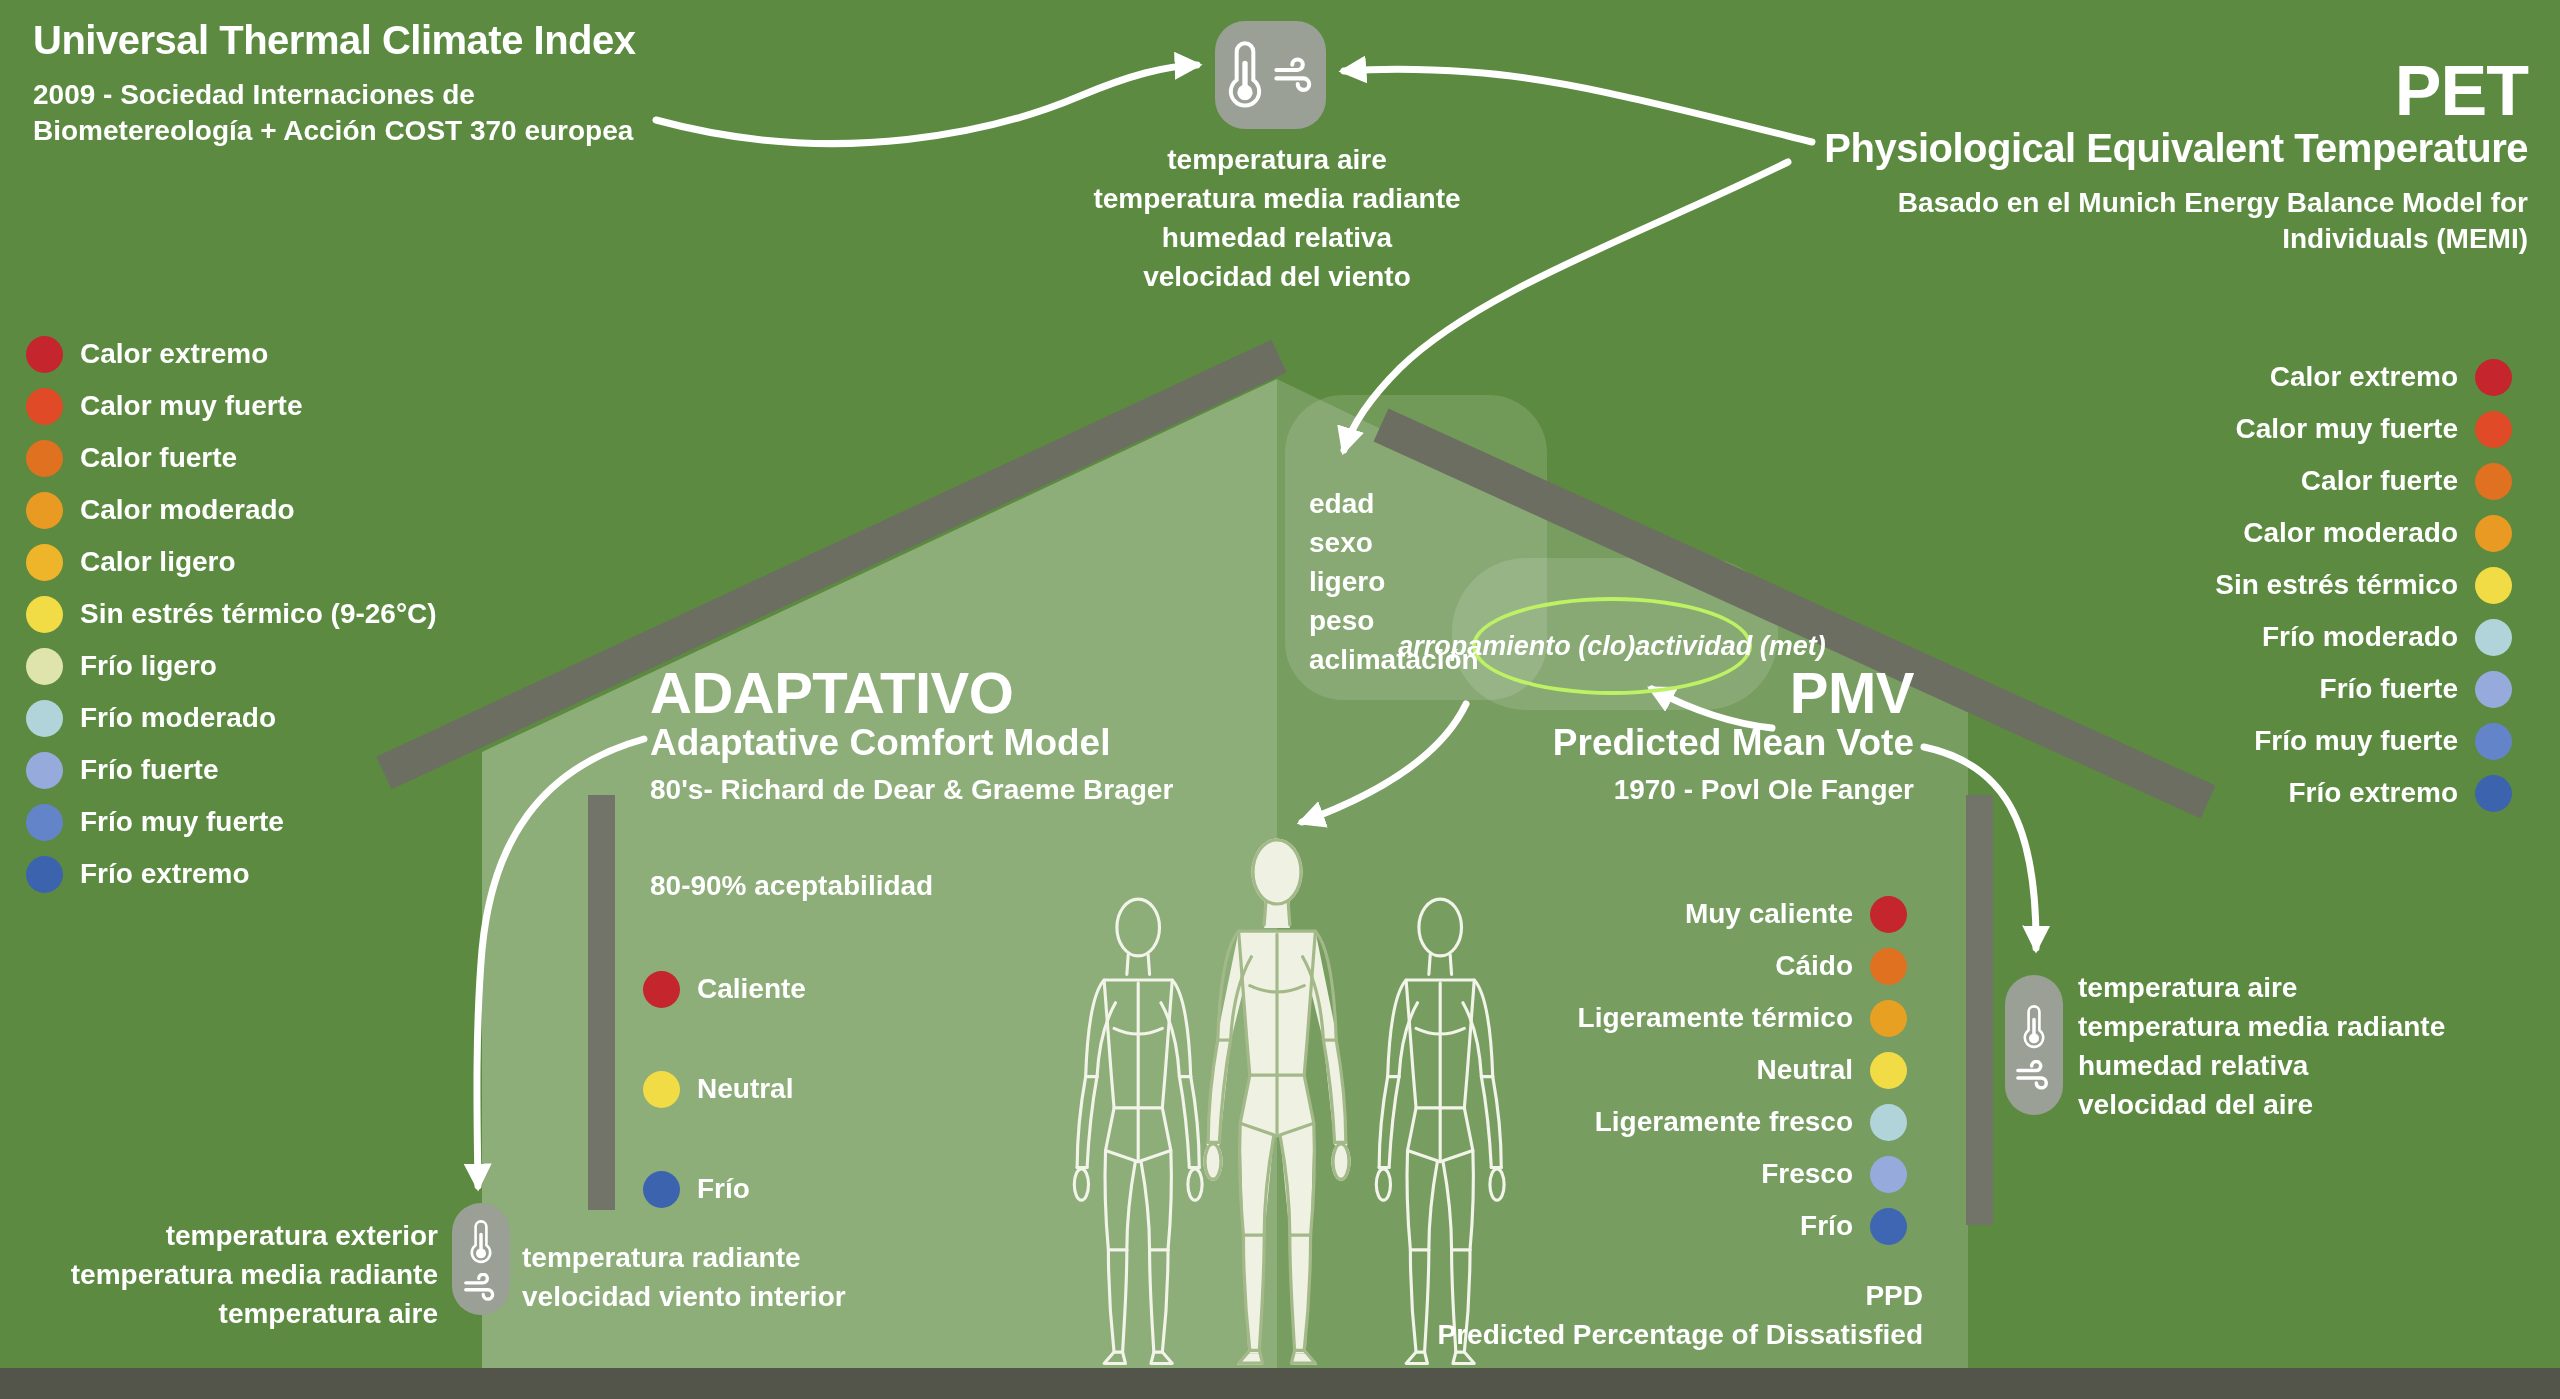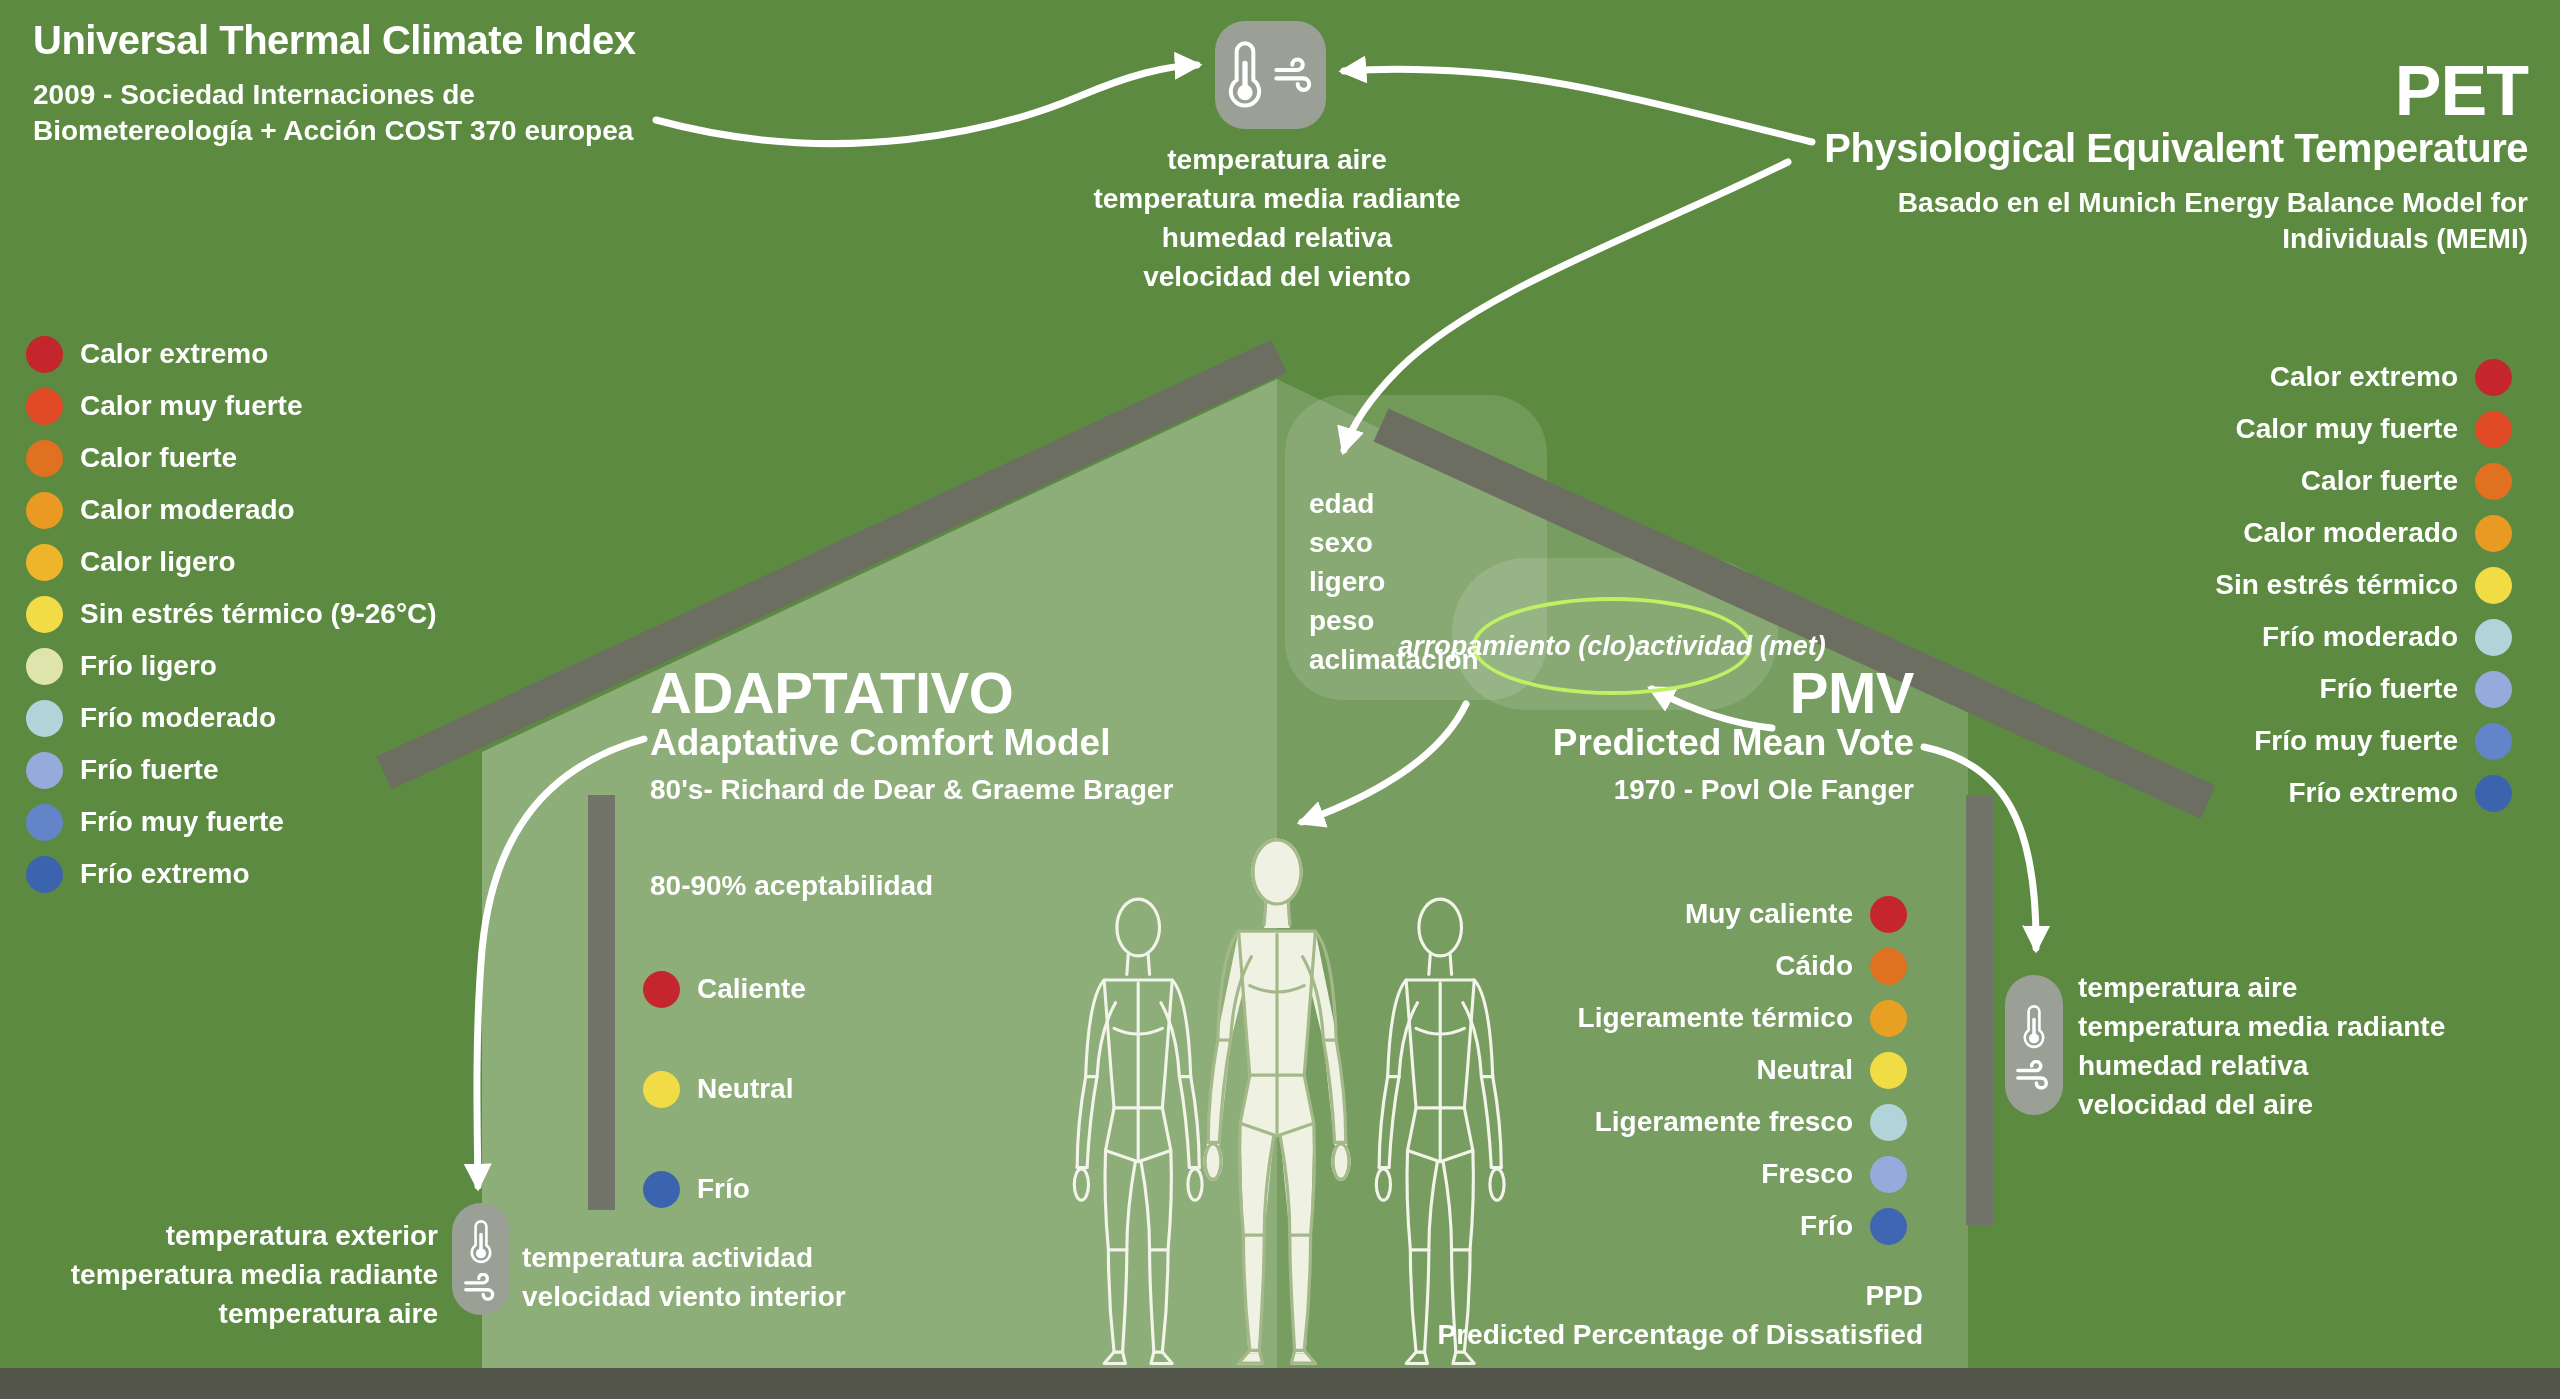--- a/index.html
+++ b/index.html
@@ -356,21 +356,21 @@
       <path d="M2 7 h12.5 a3.1 3.1 0 1 0 -3.1 -3.1" fill="none" stroke="#fff" stroke-width="2.4" stroke-linecap="round"></path>
       <path d="M2 12 h16 a3.4 3.4 0 1 1 -3.4 3.4" fill="none" stroke="#fff" stroke-width="2.4" stroke-linecap="round"></path>
     </svg>
   </div>
   <div class="abs right-text" style="left:40px;top:1216px;width:398px;">
       <div class="tline">temperatura exterior</div>
       <div class="tline">temperatura media radiante</div>
       <div class="tline">temperatura aire</div>
     </div>
   <div class="abs" style="left:522px;top:1238px;">
-      <div class="tline">temperatura actividad</div>
+      <div class="tline">temperatura radiante</div>
       <div class="tline">velocidad viento interior</div>
     </div>
 
   <div class="badge vert" style="left:2005px;top:975px;width:58px;height:140px;">
     <svg width="26" height="54" viewBox="0 0 24 44">
       <path d="M12 3 a5 5 0 0 1 5 5 v17 a8.5 8.5 0 1 1 -10 0 V8 a5 5 0 0 1 5 -5 Z" fill="none" stroke="#fff" stroke-width="2.4"></path>
       <line x1="12" y1="15" x2="12" y2="30" stroke="#fff" stroke-width="3.2" stroke-linecap="round"></line>
       <circle cx="12" cy="32.5" r="4.6" fill="#fff"></circle>
     </svg>
     <svg width="38" height="30" viewBox="0 0 26 20">

